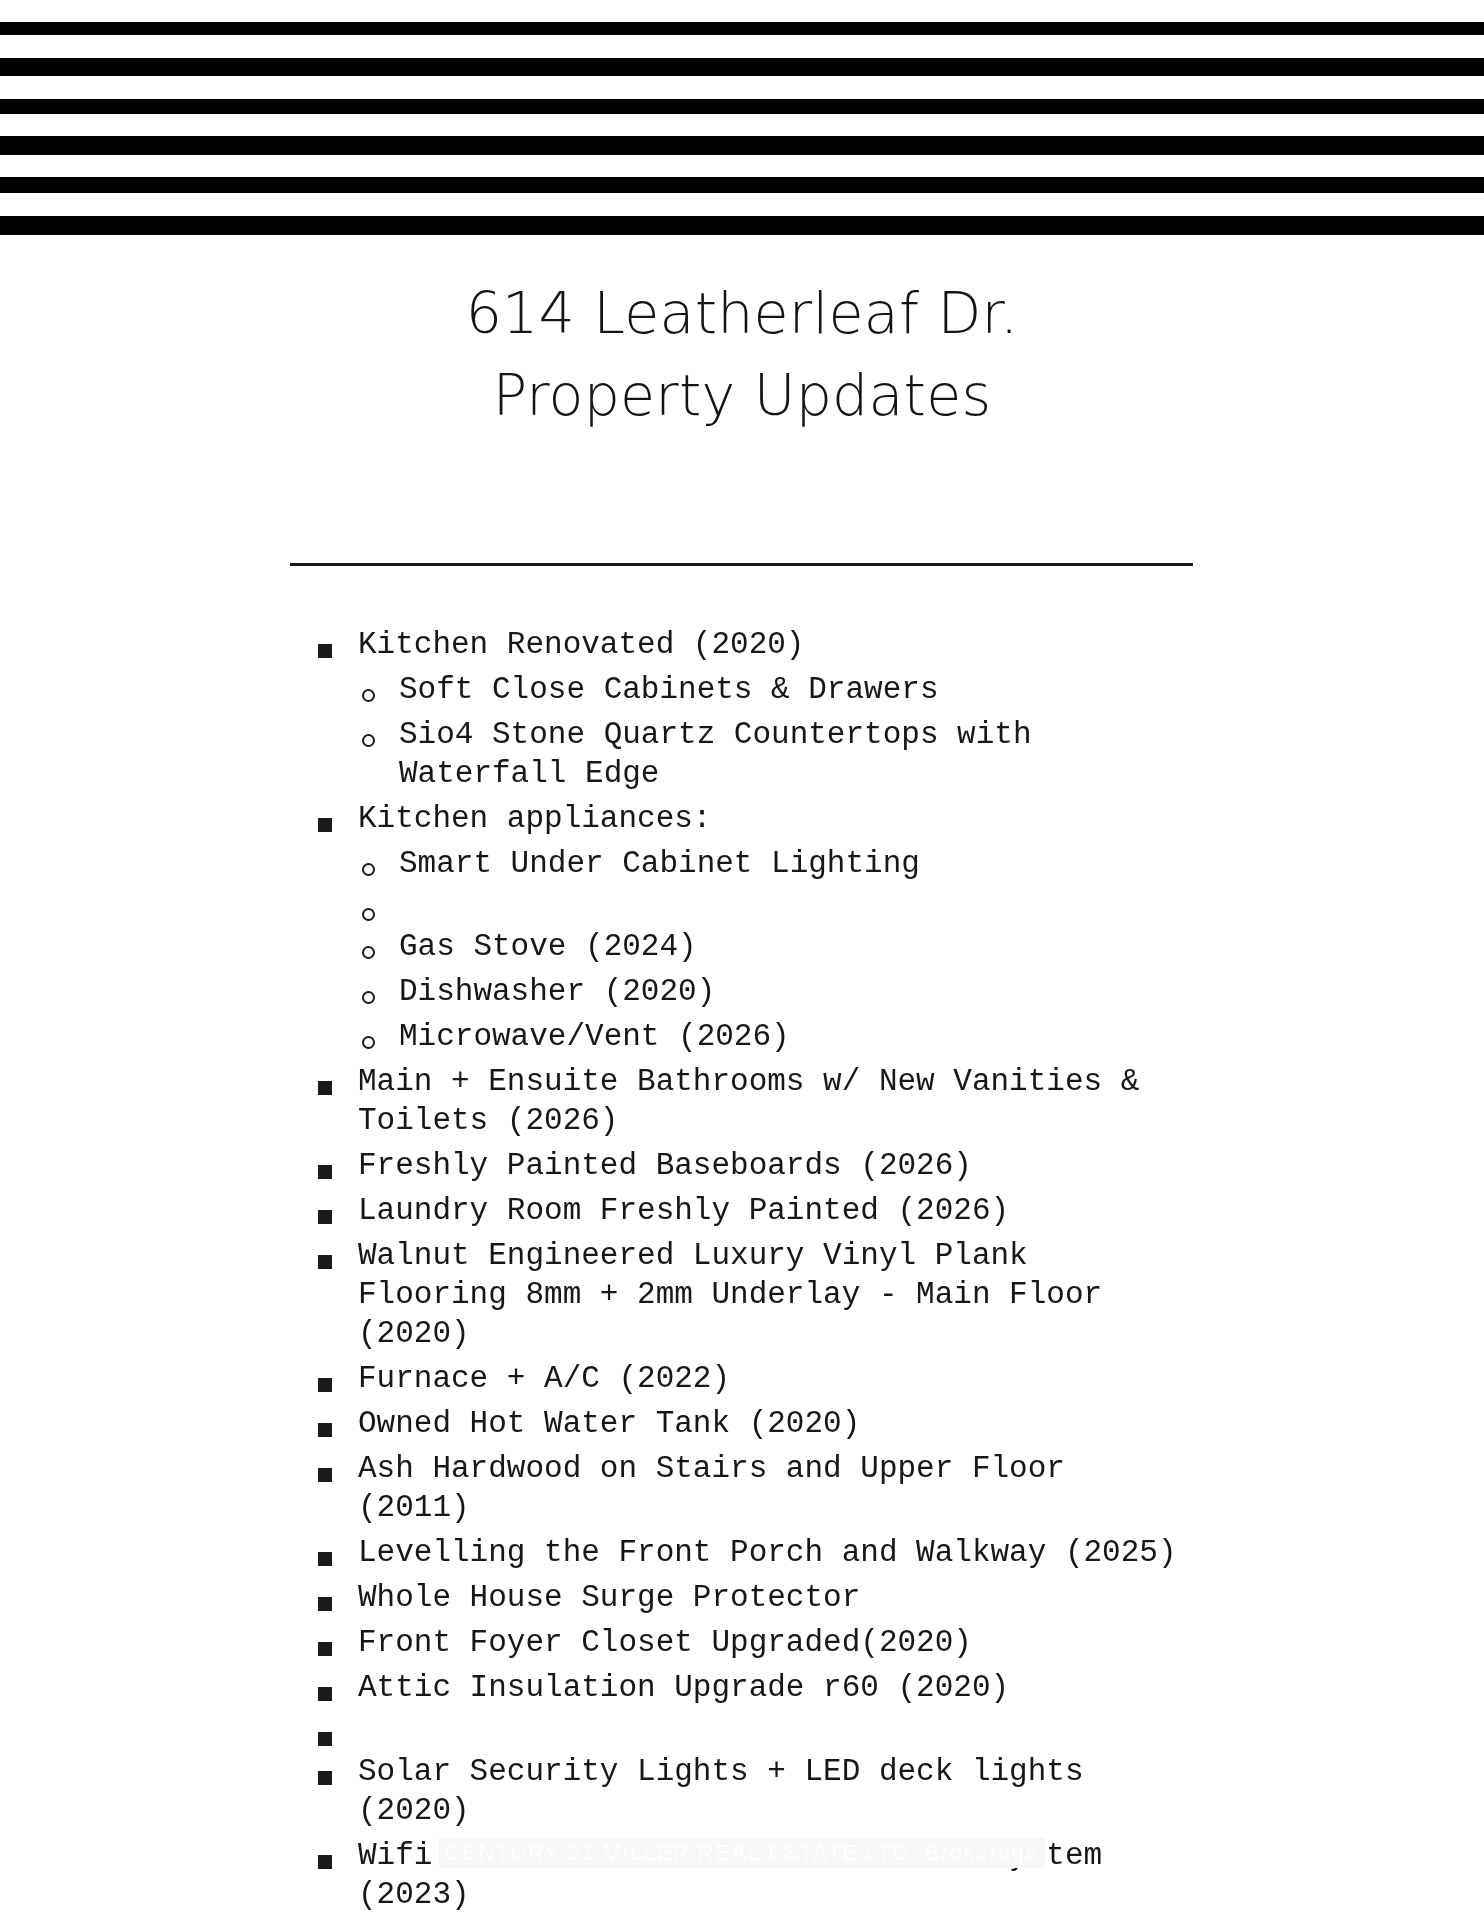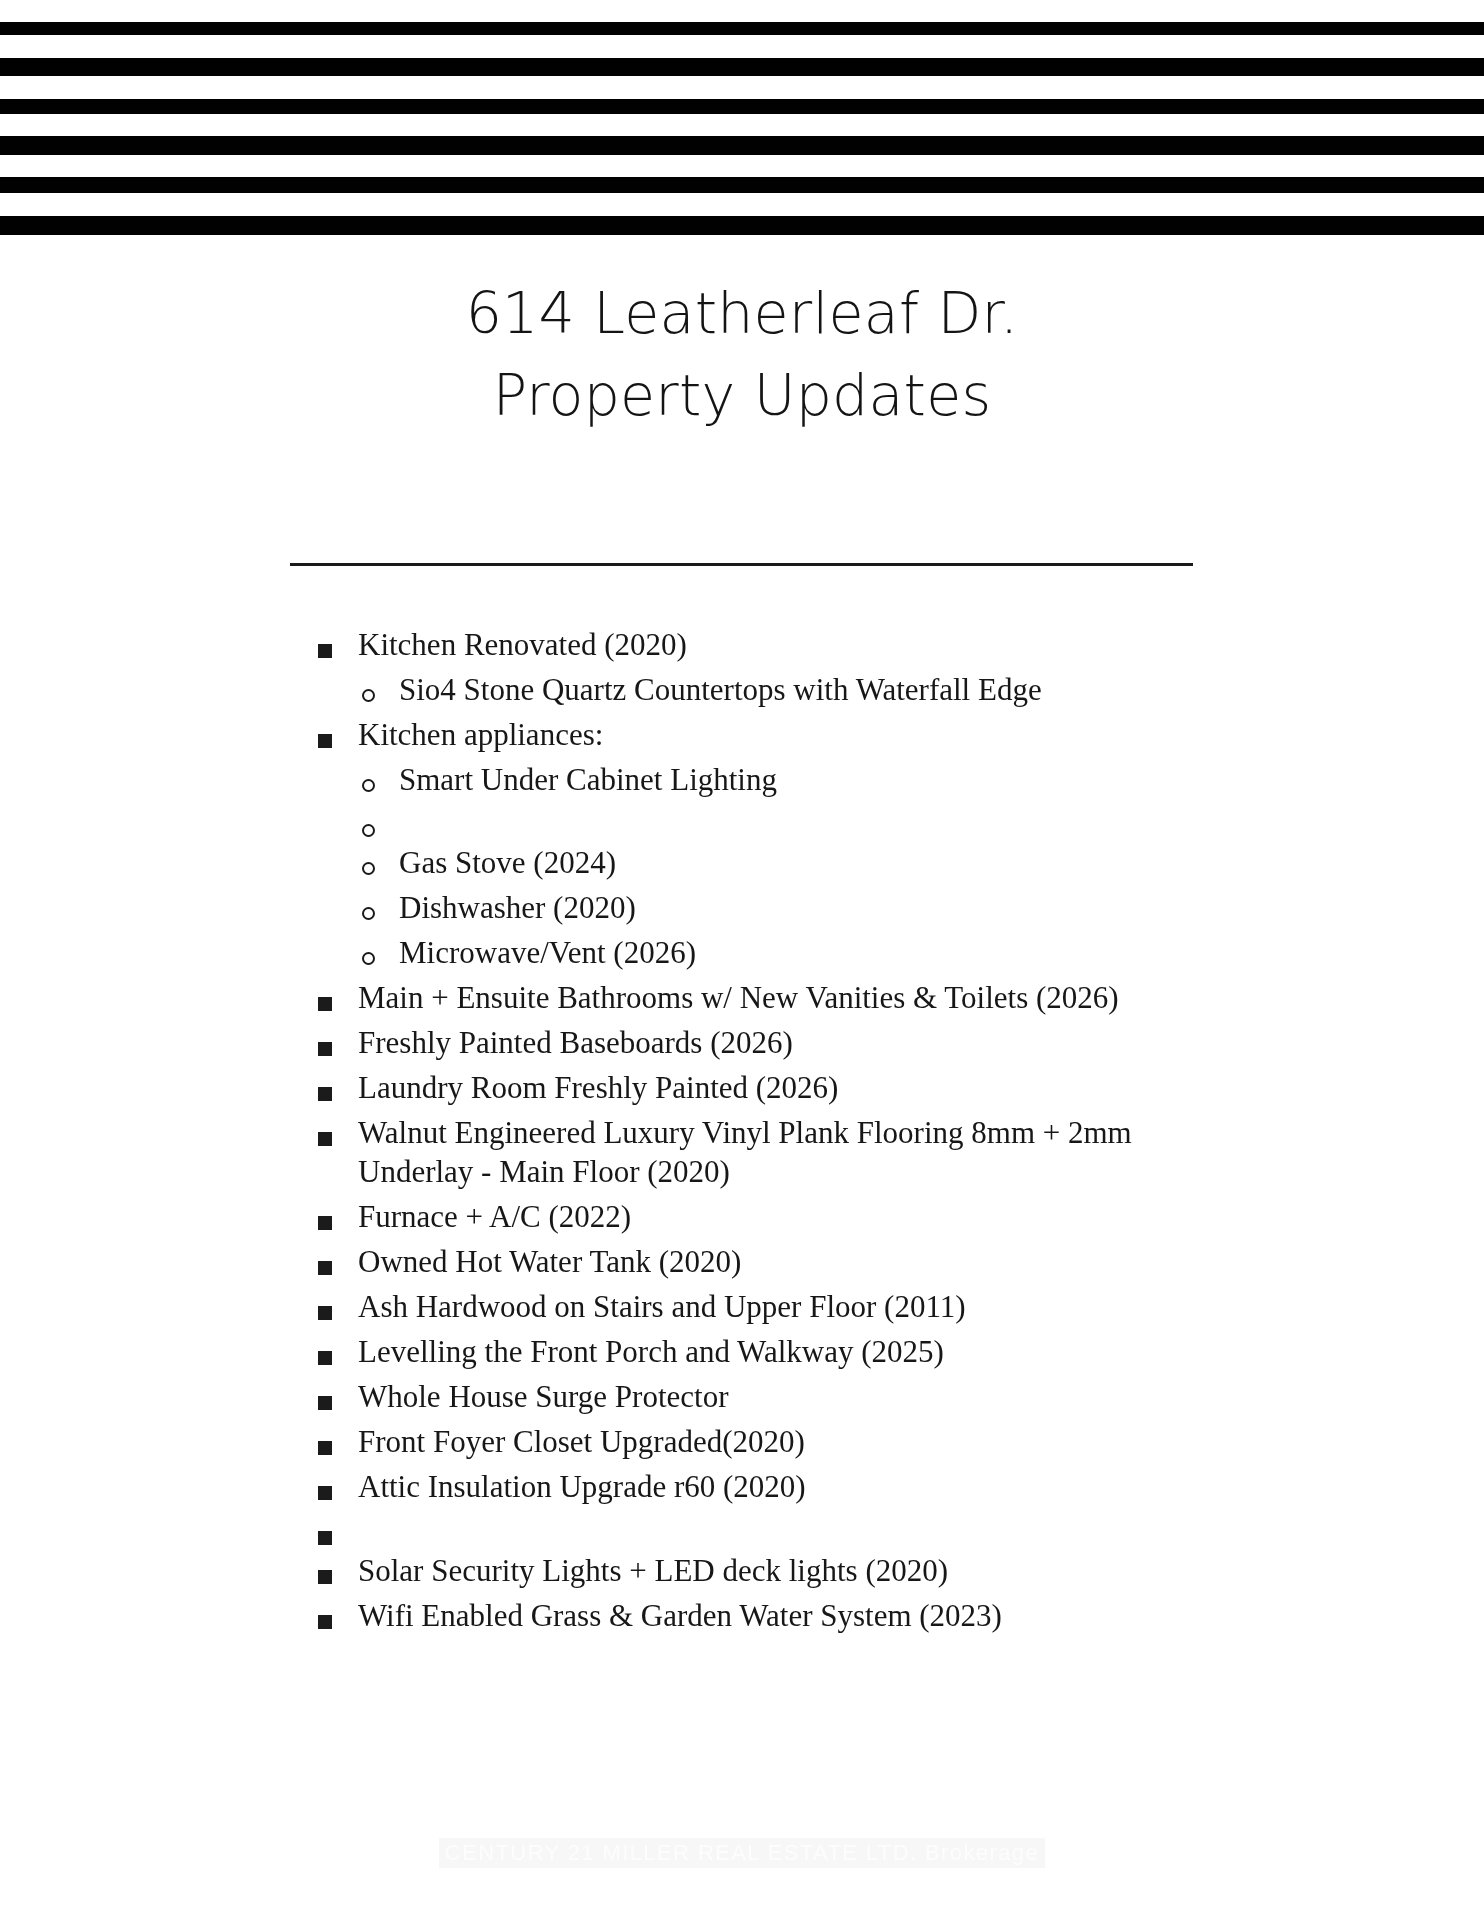--- a/index.html
+++ b/index.html
@@ -103,21 +103,21 @@
     height: 13px;
     border: 2px solid #1b1b1b;
     border-radius: 50%;
     background: transparent;
     box-sizing: border-box;
     margin-top: 19px;
     margin-right: 24px;
   }
   .row-text {
     flex: 1 1 auto;
-    font-family: Liberation Serif, serif;
+    font-family: Liberation Mono, monospace;
     font-weight: 300;
     font-size: 31px;
     line-height: 39px;
     color: #171717;
     max-width: 818px;
   }
   .row.level1 > .row-text { max-width: 820px; }
   .row.level2 > .row-text { max-width: 790px; }
   .row.gap-normal { margin-bottom: 6px; }
 
@@ -161,20 +161,24 @@
 
   <div class="divider"></div>
 
   <div class="list" id="updates-list">
       <div class="row level1 gap-normal">
         <span class="bullet square"></span>
         <span class="row-text">Kitchen Renovated (2020)</span>
       </div>
       <div class="row level2 gap-normal">
         <span class="bullet circle"></span>
+        <span class="row-text">Soft Close Cabinets &amp; Drawers</span>
+      </div>
+      <div class="row level2 gap-normal">
+        <span class="bullet circle"></span>
         <span class="row-text">Sio4 Stone Quartz Countertops with Waterfall Edge</span>
       </div>
       <div class="row level1 gap-normal">
         <span class="bullet square"></span>
         <span class="row-text">Kitchen appliances:</span>
       </div>
       <div class="row level2 gap-normal">
         <span class="bullet circle"></span>
         <span class="row-text">Smart Under Cabinet Lighting</span>
       </div>

